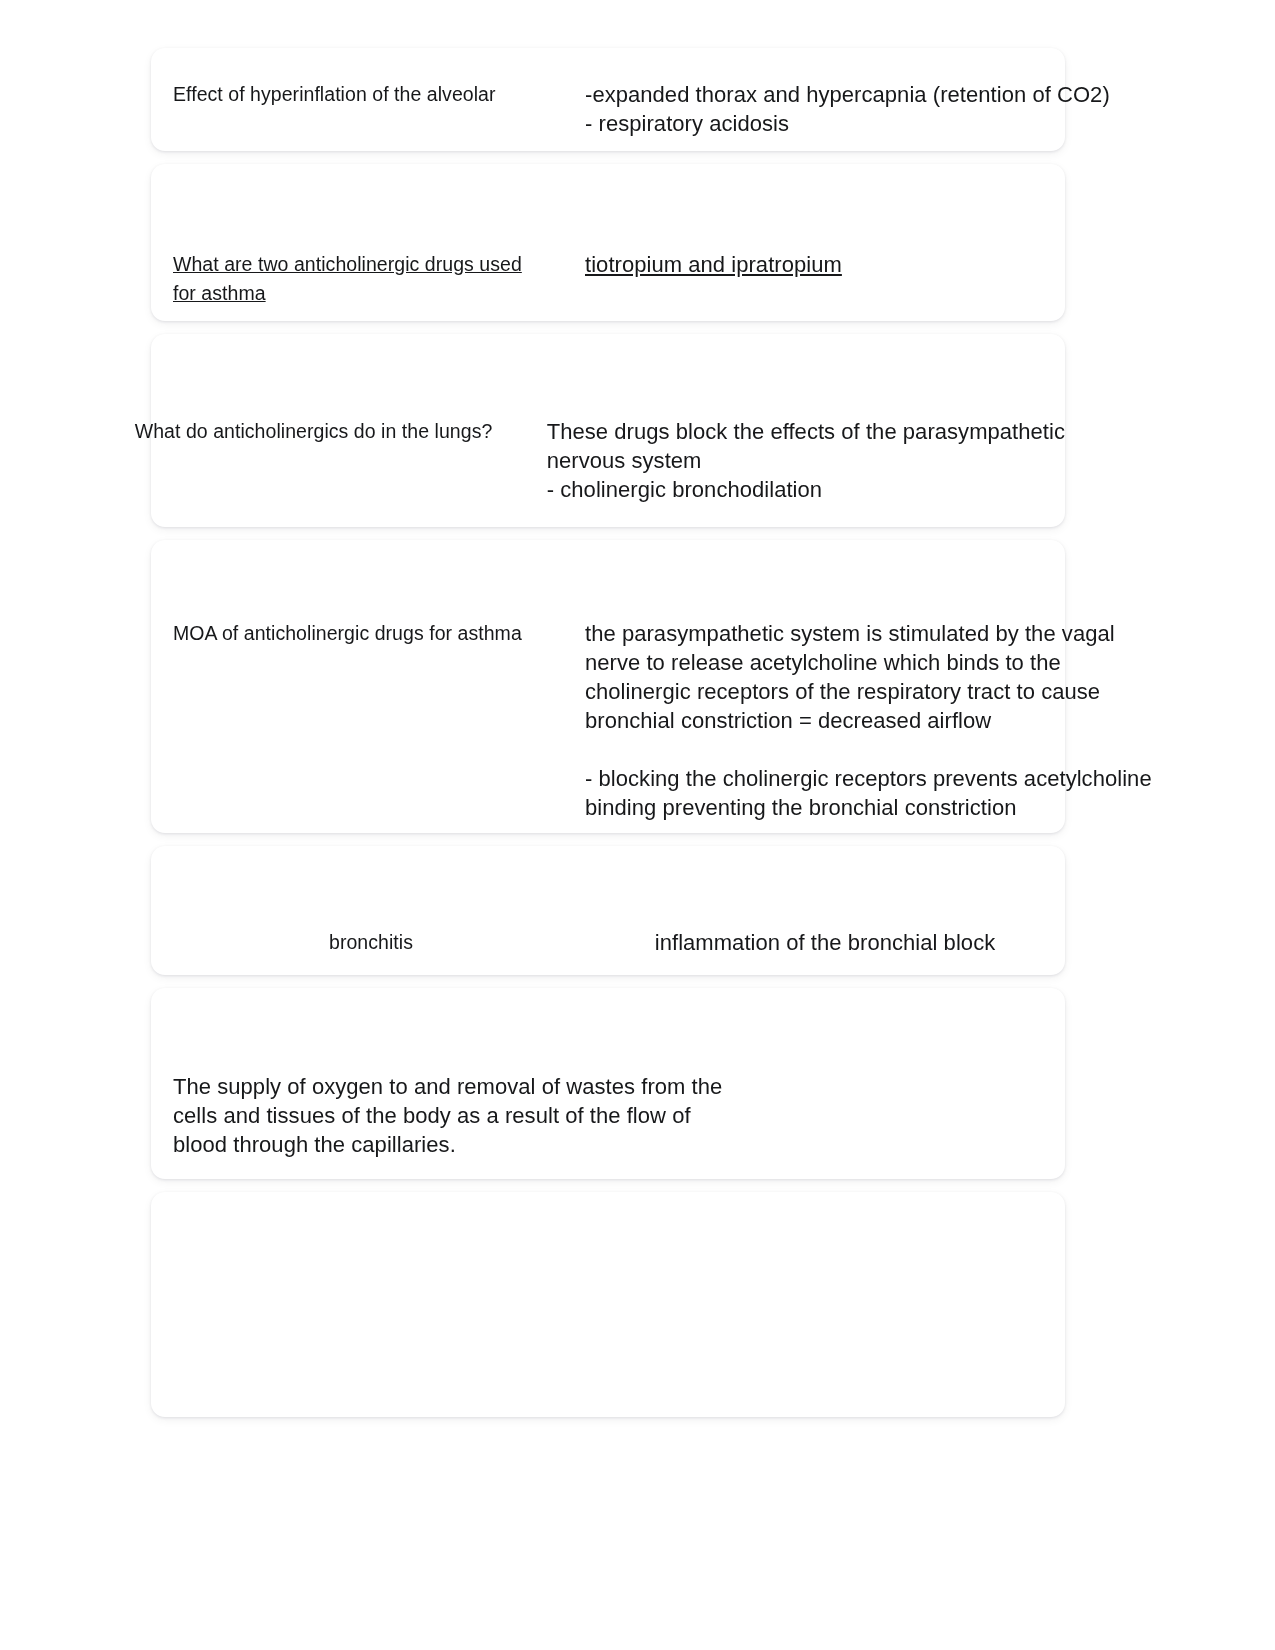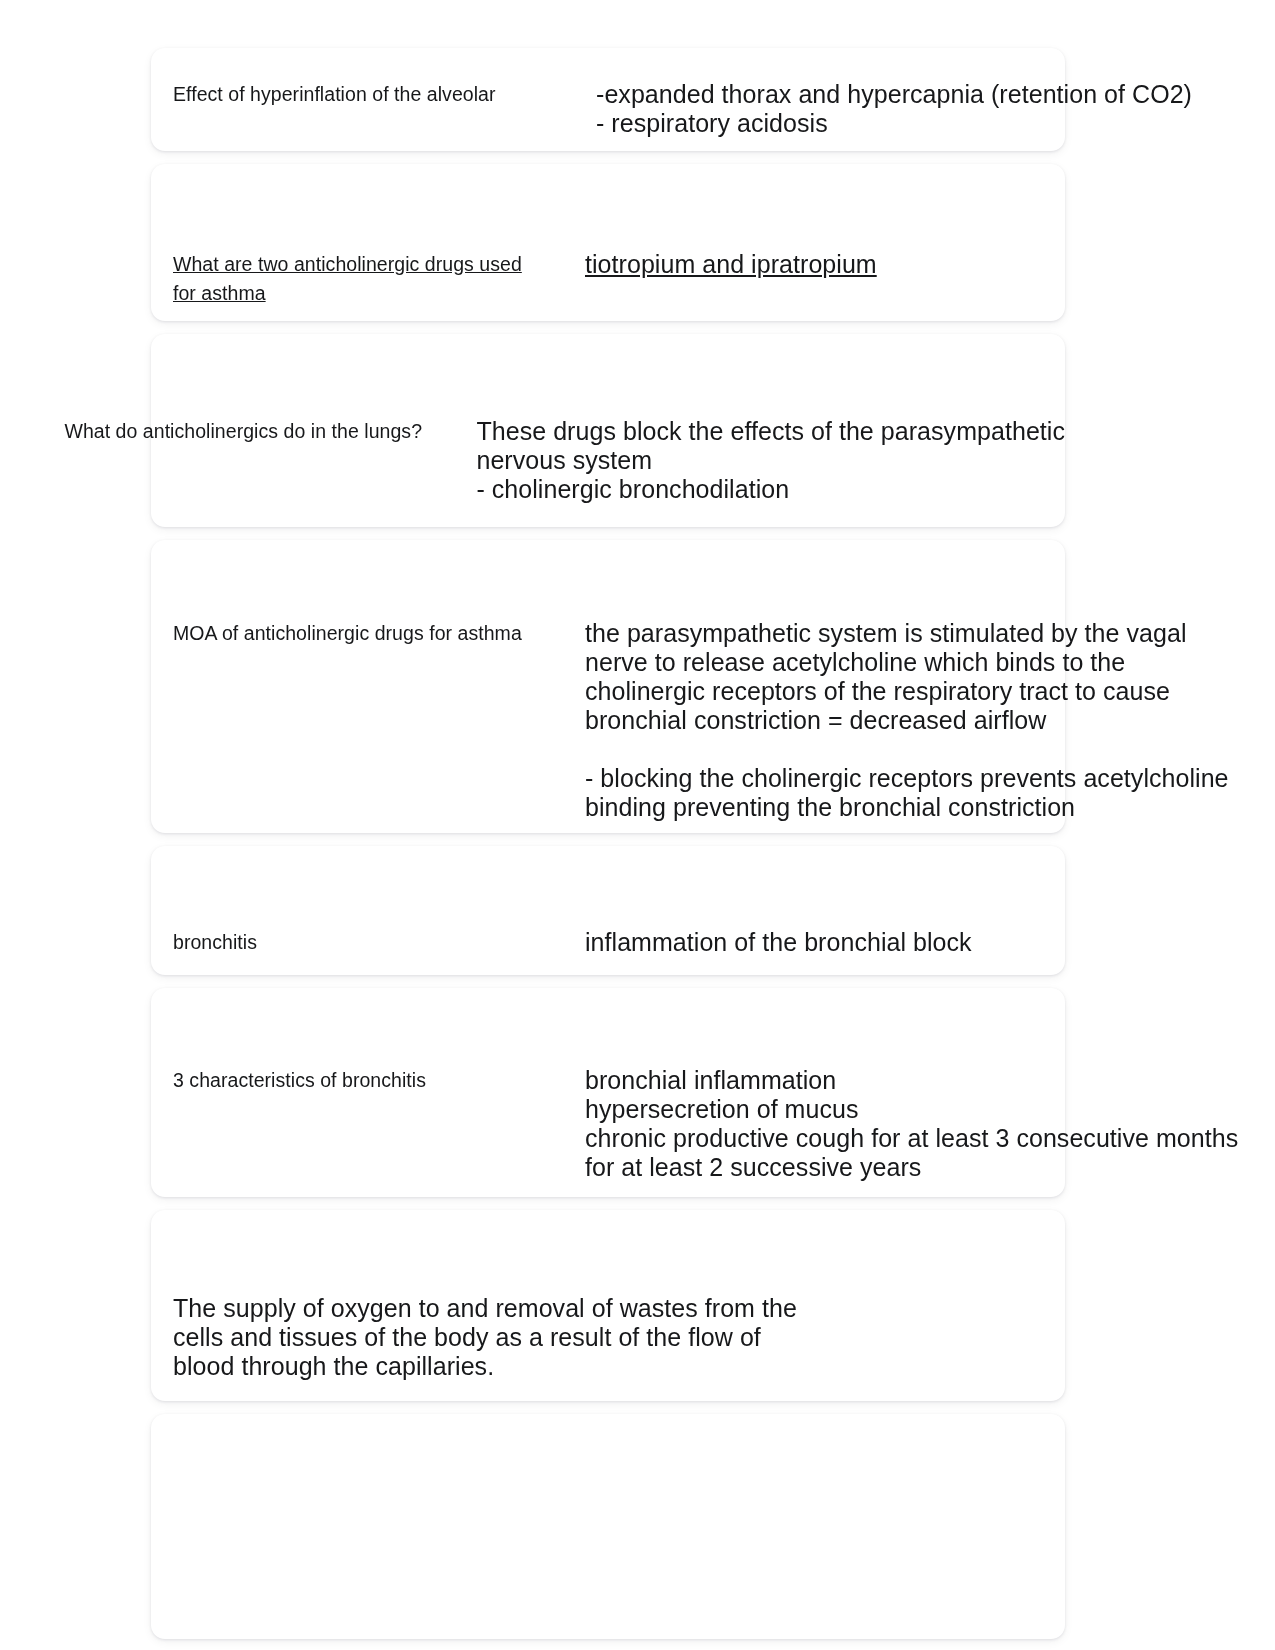--- a/index.html
+++ b/index.html
@@ -53,21 +53,21 @@
     padding-right: 16px;
     box-sizing: border-box;
     font-size: 19.5px;
     line-height: 29px;
     color: #17181a;
     white-space: pre-line;
     letter-spacing: 0.05px;
   }
   .definition {
     flex: 1;
-    font-size: 25px;
+    font-size: 22px;
     line-height: 29px;
     color: #17181a;
     white-space: pre;
     letter-spacing: 0.05px;
   }
   
   .h1 { height: 103px; }
   .h2 { height: 157px; text-decoration: underline; }
   .h3 { height: 193px; }
   .h4 { height: 293px; justify-content: center; }
@@ -78,25 +78,25 @@
 
   .card.h1 .card-inner,
   .card.h2 .card-inner,
   .card.h3 .card-inner,
   .card.h4 .card-inner,
   .card.h5 .card-inner,
   .card.h6 .card-inner,
   .card.h7 .card-inner { align-items: center; }
 
   
-  .card.h1 .card-inner { align-items: flex-start; padding-top: 18px; gap: 11px; }
+  .card.h1 .card-inner { align-items: flex-start; padding-top: 18px; }
   .card.h2 .card-inner { align-items: flex-start; padding-top: 72px; }
   .card.h3 .card-inner { align-items: flex-start; padding-top: 60px; justify-content: flex-end; }
   .card.h4 .card-inner { align-items: flex-start; padding-top: 68px; }
-  .card.h5 .card-inner { align-items: flex-start; padding-top: 63px; }
+  .card.h5 .card-inner { align-items: flex-start; padding-top: 63px; text-align: center; }
   .card.h6 .card-inner { align-items: flex-start; padding-top: 63px; }
   .card.h7 .card-inner { align-items: flex-start; padding-top: 63px; }
 
   .spacer-top { height: 48px; }
 </style>
 </head>
 <body>
 
 <div class="page">
   <div class="spacer-top"></div>
@@ -141,29 +141,20 @@
       </div>
     </div>
 
     <div class="card h5">
       <div class="card-inner">
         <div class="term">bronchitis</div>
         <div class="definition">inflammation of the bronchial block</div>
       </div>
     </div>
 
-    <div class="card h6">
-      <div class="card-inner">
-        <div class="term">3 characteristics of bronchitis</div>
-        <div class="definition">bronchial inflammation
-hypersecretion of mucus
-chronic productive cough for at least 3 consecutive months
-for at least 2 successive years</div>
-      </div>
-    </div>
 
     <div class="card h7">
       <div class="card-inner">
         <div class="definition">The supply of oxygen to and removal of wastes from the
 cells and tissues of the body as a result of the flow of
 blood through the capillaries.</div>
       </div>
     </div>
 
     <div class="card h8">

